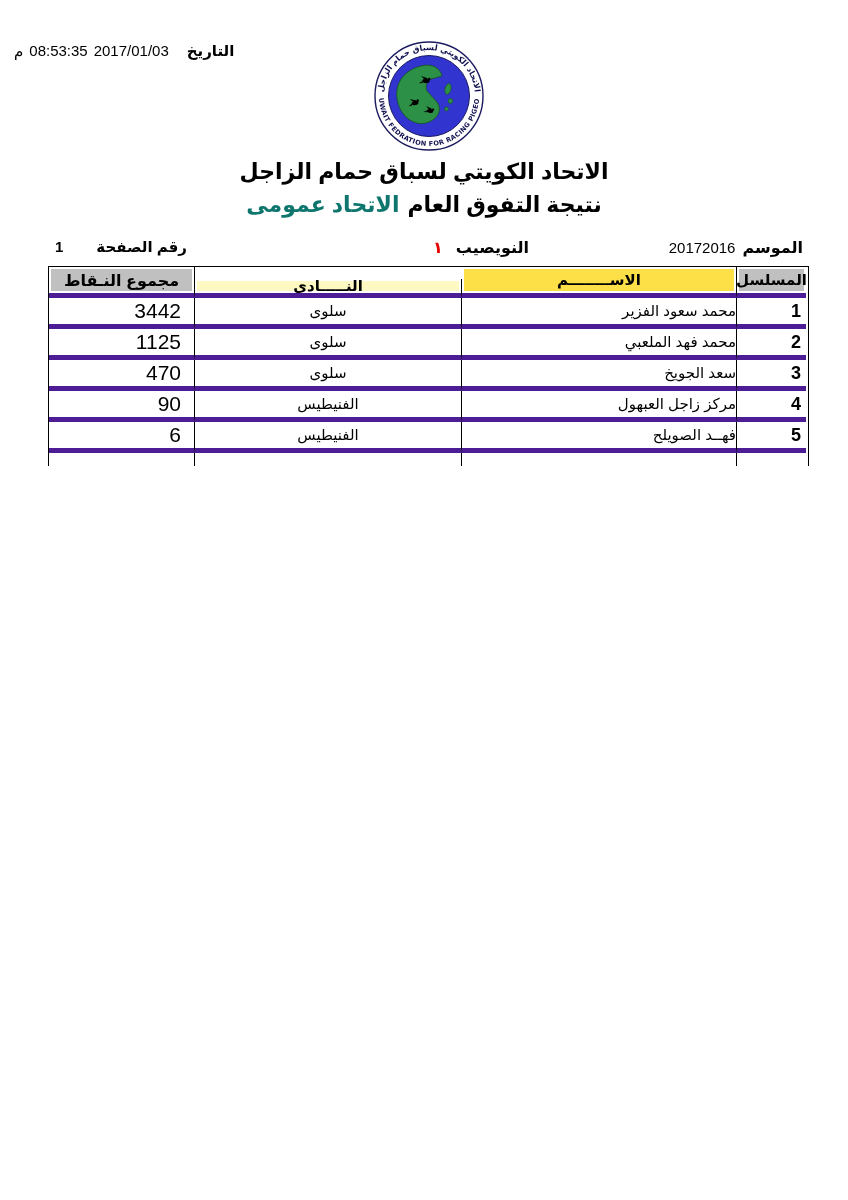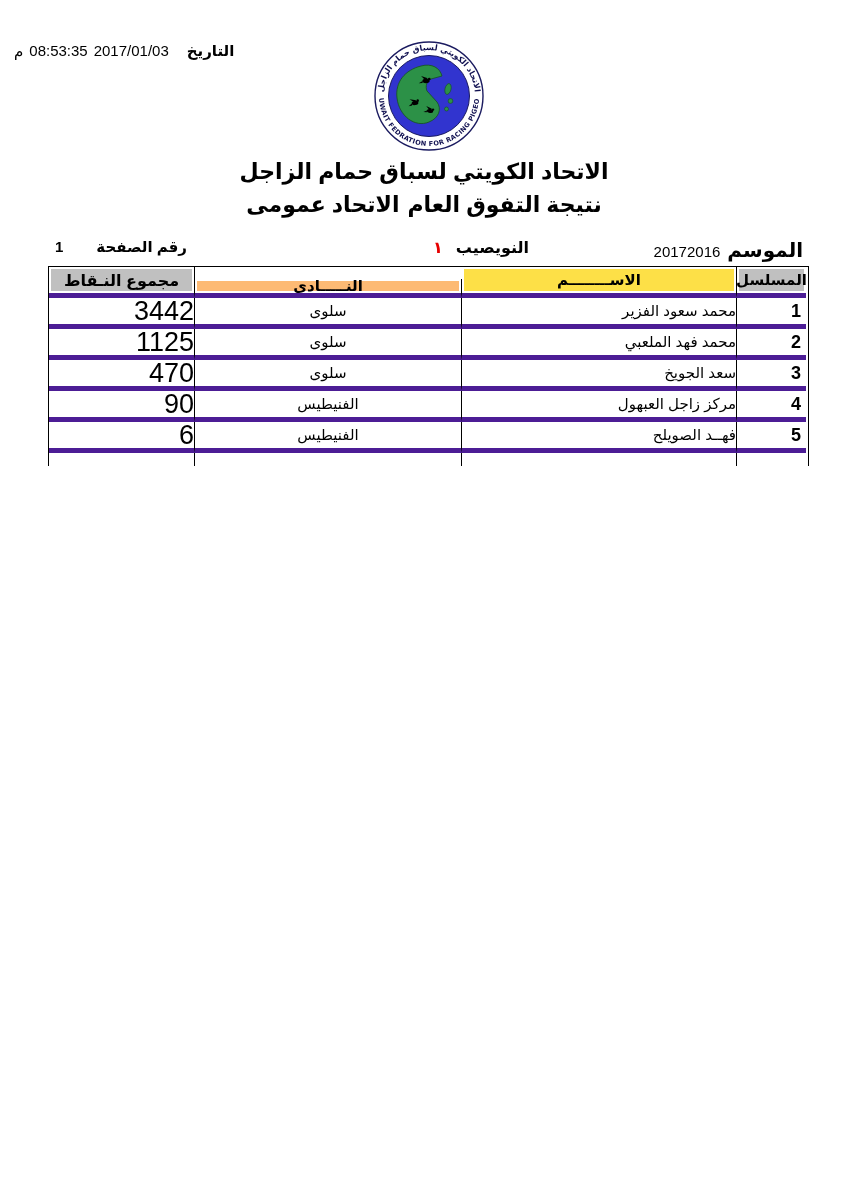--- a/index.html
+++ b/index.html
@@ -12,33 +12,33 @@
   .date-line .lbl{font-weight:bold;margin-left:12px;}
   
   .logo{position:absolute;left:372px;top:39px;width:114px;height:114px;}
   
   .title1{position:absolute;top:159px;left:0;width:848px;text-align:center;font-size:22px;font-weight:bold;}
   .title2{position:absolute;top:192px;left:0;width:848px;display:flex;direction:rtl;justify-content:center;gap:8px;font-size:22px;font-weight:bold;}
   
   .meta{position:absolute;top:238px;font-size:15px;display:flex;align-items:baseline;}
   .meta .b{font-weight:bold;}
   .meta-right{right:45px;direction:rtl;gap:7px;}
-  .meta-right .b{font-size:20px;}
+  .meta-right .b{font-size:16px;}
   .meta-center{left:433px;direction:rtl;gap:13px;font-size:16px;}
   .meta-left{left:55px;gap:33px;}
   
   .rtable{position:absolute;left:48px;top:266px;width:759px;border:1px solid #000;border-bottom:none;}
   .trow{display:grid;grid-template-columns:146px 267px 275px 69px;height:31px;}
   .cell{
     border-bottom:5px solid #4c1d95;display:flex;align-items:center;overflow:hidden;white-space:nowrap;
   }
   .cell.points,.cell.club,.cell.name{border-right:1px solid #000;}
   .thead .cell{justify-content:center;font-weight:bold;font-size:16px;box-shadow:inset 0 0 0 2px #ffffff;}
   .thead .cell.serial{font-size:15px;}
-  .cell.points{justify-content:flex-end;font-size:27px;}
+  .cell.points{justify-content:flex-end;padding-right:13px;font-size:21px;}
   .cell.club{justify-content:center;font-size:15px;}
   .cell.name{direction:rtl;justify-content:flex-start;font-size:15px;}
   .cell.serial{justify-content:flex-end;padding-right:5px;font-weight:bold;font-size:18px;}
   .trow.stub{height:13px;}
   .stub .cell{border-bottom:none;}
 </style>
 </head>
 <body>
 
 <div class="page">
@@ -82,40 +82,40 @@
       <textPath href="#logoArcTop" startOffset="50%" text-anchor="middle">الاتحاد الكويتي لسباق حمام الزاجل</textPath>
     </text>
     <text font-size="6.6" font-weight="bold" fill="#101050" letter-spacing="0.3" font-family="DejaVu Sans, sans-serif">
       <textPath href="#logoArcBottom" startOffset="50%" text-anchor="middle">KUWAIT FEDRATION FOR RACING PIGEON</textPath>
     </text>
   </svg>
 
   <div class="title1">الاتحاد الكويتي لسباق حمام الزاجل</div>
   <div class="title2">
     <span>نتيجة التفوق العام</span>
-    <span class="red" style="color: #000000;">الاتحاد عمومى</span>
+    <span class="red" style="color: #0f766e;">الاتحاد عمومى</span>
   </div>
 
   <div class="meta meta-right">
     <span class="b">الموسم</span>
     <span>20172016</span>
   </div>
   <div class="meta meta-center">
     <span class="b">النويصيب</span>
     <span class="b red" style="color: rgb(230, 0, 0);">١</span>
   </div>
   <div class="meta meta-left">
     <span class="b">1</span>
     <span class="b">رقم الصفحة</span>
   </div>
 
   <div class="rtable">
     <div class="trow thead">
       <div class="cell points" style="justify-content: center; padding-right: 0px; font-size: 16px; background: rgb(192, 192, 192);">مجموع النـقاط</div>
-      <div class="cell club" style="background: #fdba74; margin-top: 12px;">النـــــادي</div>
+      <div class="cell club" style="background: #fef9c3; margin-top: 12px;">النـــــادي</div>
       <div class="cell name" style="justify-content: center; padding-right: 0px; background: #fde047;">الاســــــــم</div>
       <div class="cell serial" style="justify-content: center; padding-right: 0px; background: rgb(192, 192, 192);">المسلسل</div>
     </div>
     <div>
         <div class="trow">
           <div class="cell points">3442</div>
           <div class="cell club">سلوى</div>
           <div class="cell name">محمد سعود الفزير</div>
           <div class="cell serial">1</div>
         </div>

